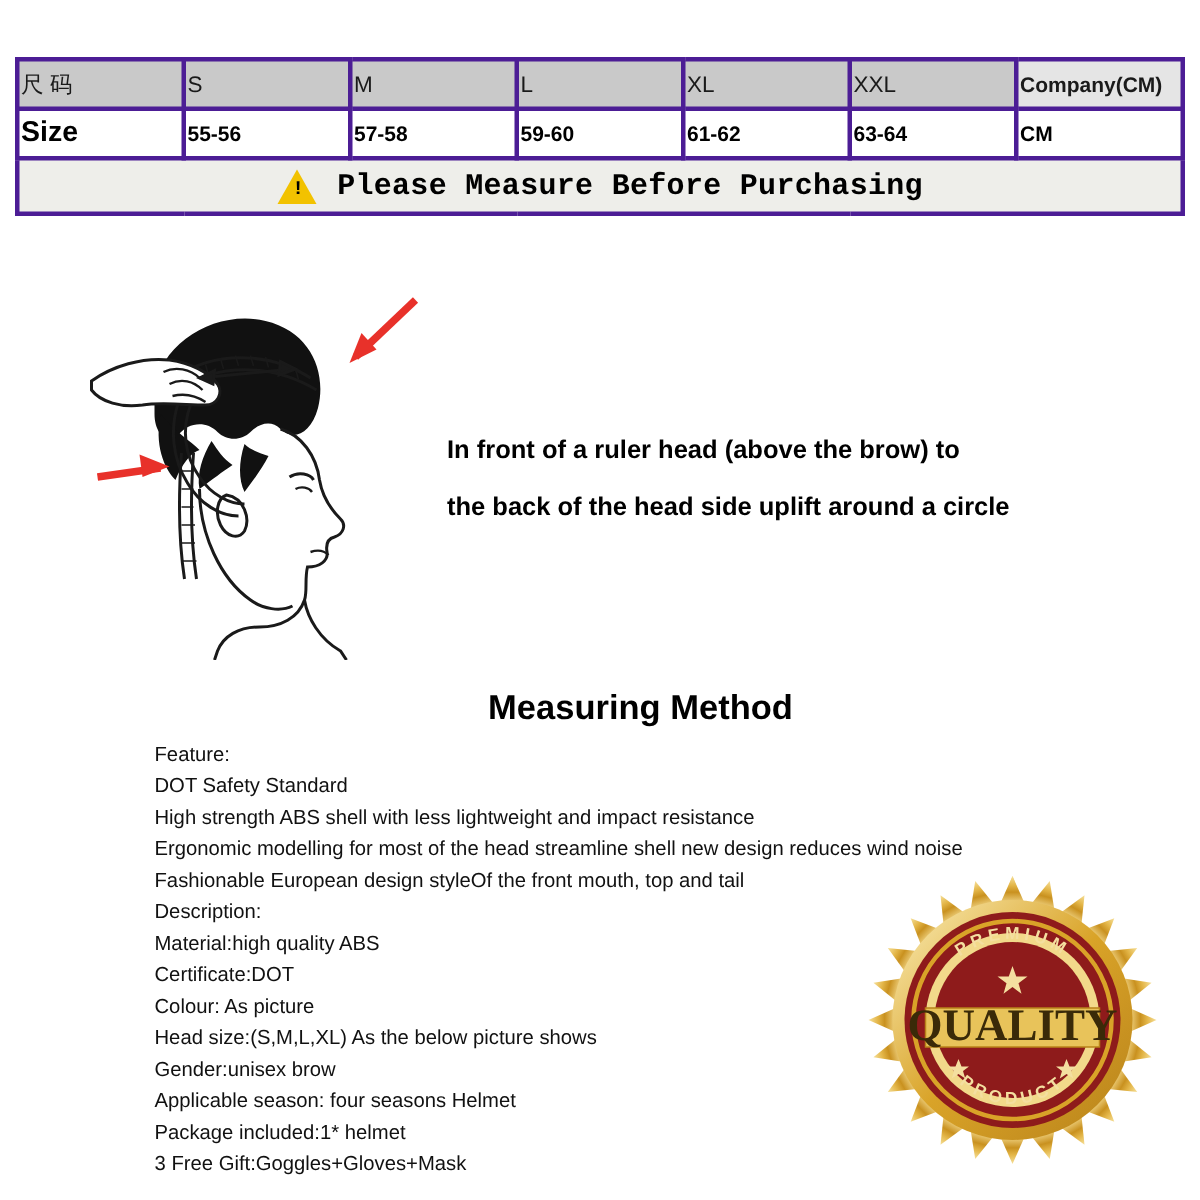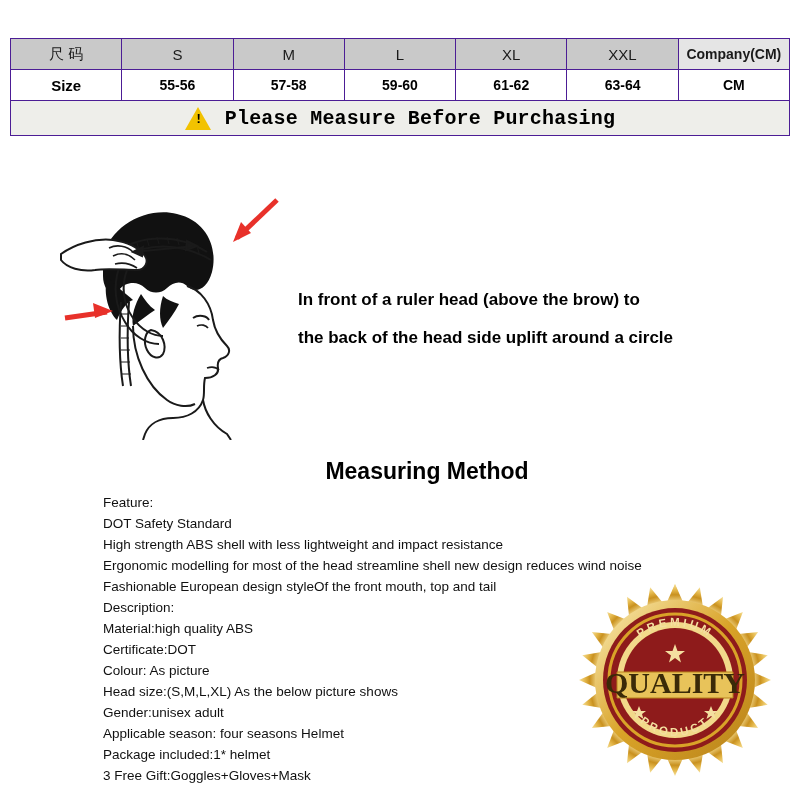--- a/index.html
+++ b/index.html
@@ -19,22 +19,21 @@
   
   .size-table {
     position: absolute;
     left: 10px;
     top: 38px;
     width: 780px;
     border-collapse: collapse;
     table-layout: fixed;
   }
   .size-table td {
-    border: 1px solid #4c1d95;
-    text-align: center;
+    border: 3px solid #4c1d95;
     vertical-align: middle;
     height: 28px;
     font-size: 14px;
   }
   .size-table tr.header-row td {
     background: #c9c9c9;
     font-size: 15px;
     color: #1a1a1a;
   }
   .size-table tr.header-row td.last-header {
@@ -42,21 +41,21 @@
     font-weight: bold;
     font-size: 14px;
     margin-left: 37px;
   }
   .size-table tr.values-row td {
     background: #ffffff;
     font-weight: bold;
     font-size: 14px;
   }
   .size-table tr.values-row td.first-cell {
-    font-size: 15px;
+    font-size: 19px;
     font-weight: bold;
   }
   .size-table tr.notice-row td {
     background: #eeeeea;
     height: 32px;
   }
   .notice-inner {
     display: flex;
     align-items: center;
     justify-content: center;
@@ -274,21 +273,21 @@
   <div>Feature:</div>
   <div>DOT Safety Standard</div>
   <div>High strength ABS shell with less lightweight and impact resistance</div>
   <div>Ergonomic modelling for most of the head streamline shell new design reduces wind noise</div>
   <div>Fashionable European design styleOf the front mouth, top and tail</div>
   <div>Description:</div>
   <div>Material:high quality ABS</div>
   <div>Certificate:DOT</div>
   <div>Colour: As picture</div>
   <div>Head size:(S,M,L,XL) As the below picture shows</div>
-  <div>Gender:unisex adult</div>
+  <div>Gender:unisex brow</div>
   <div>Applicable season: four seasons Helmet</div>
   <div>Package included:1* helmet</div>
   <div>3 Free Gift:Goggles+Gloves+Mask</div>
 </div>
 
 <div class="badge">
   <svg width="200" height="200" viewBox="0 0 200 200" xmlns="http://www.w3.org/2000/svg">
     <defs>
       <linearGradient id="goldGrad" x1="0" y1="0" x2="0" y2="1">
         <stop offset="0%" stop-color="#f6e09a"></stop>

